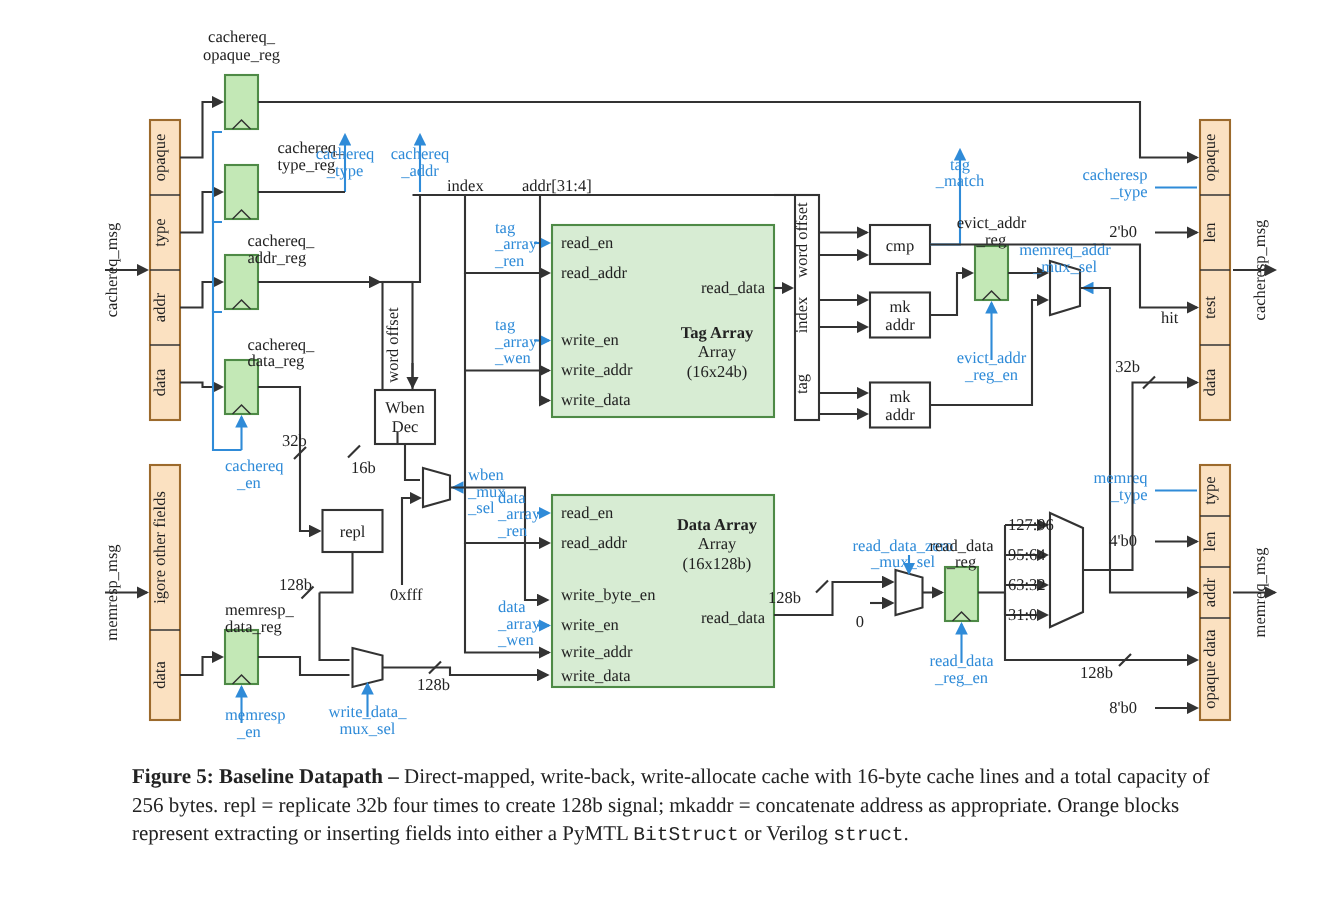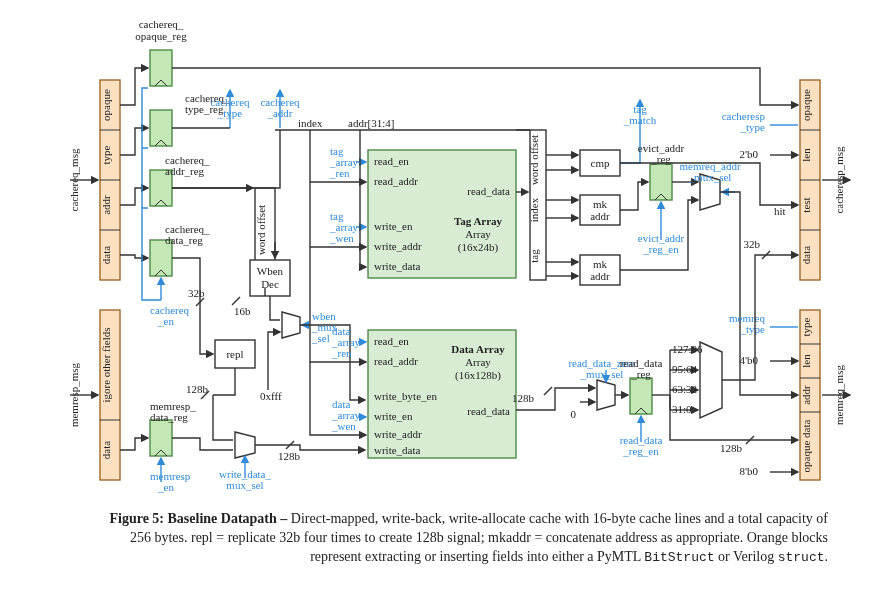--- a/index.html
+++ b/index.html
@@ -21,21 +21,20 @@
     top: 0;
   }
   .caption {
     position: absolute;
     left: 88px;
     top: 510px;
     width: 740px;
     font-size: 14px;
     line-height: 1.35;
     color: #222;
-    text-align: right;
   }
   .caption .figlabel {
     font-weight: bold;
   }
   .caption code {
     font-family: "Courier New", monospace;
     font-size: 13px;
   }
 
   

